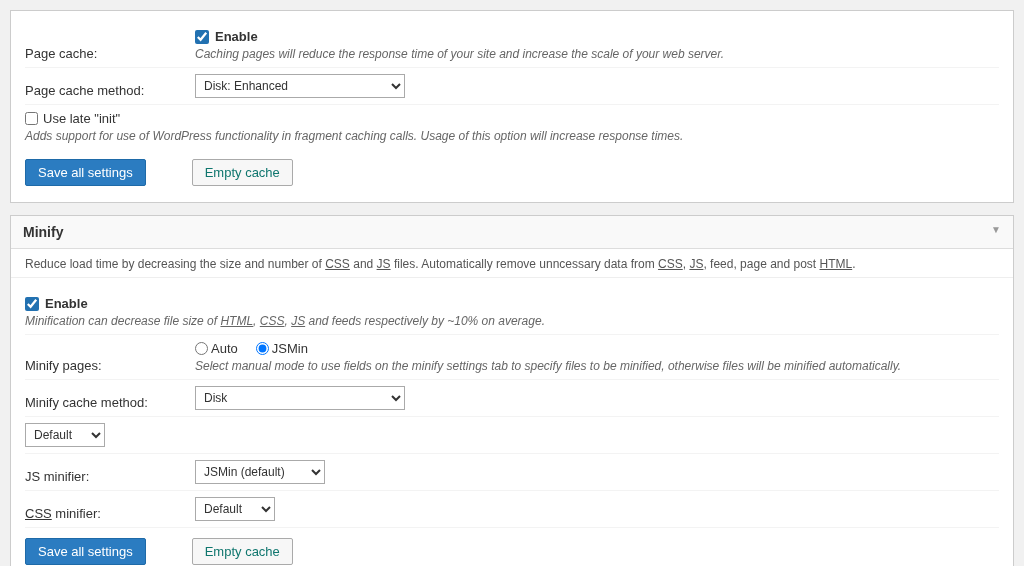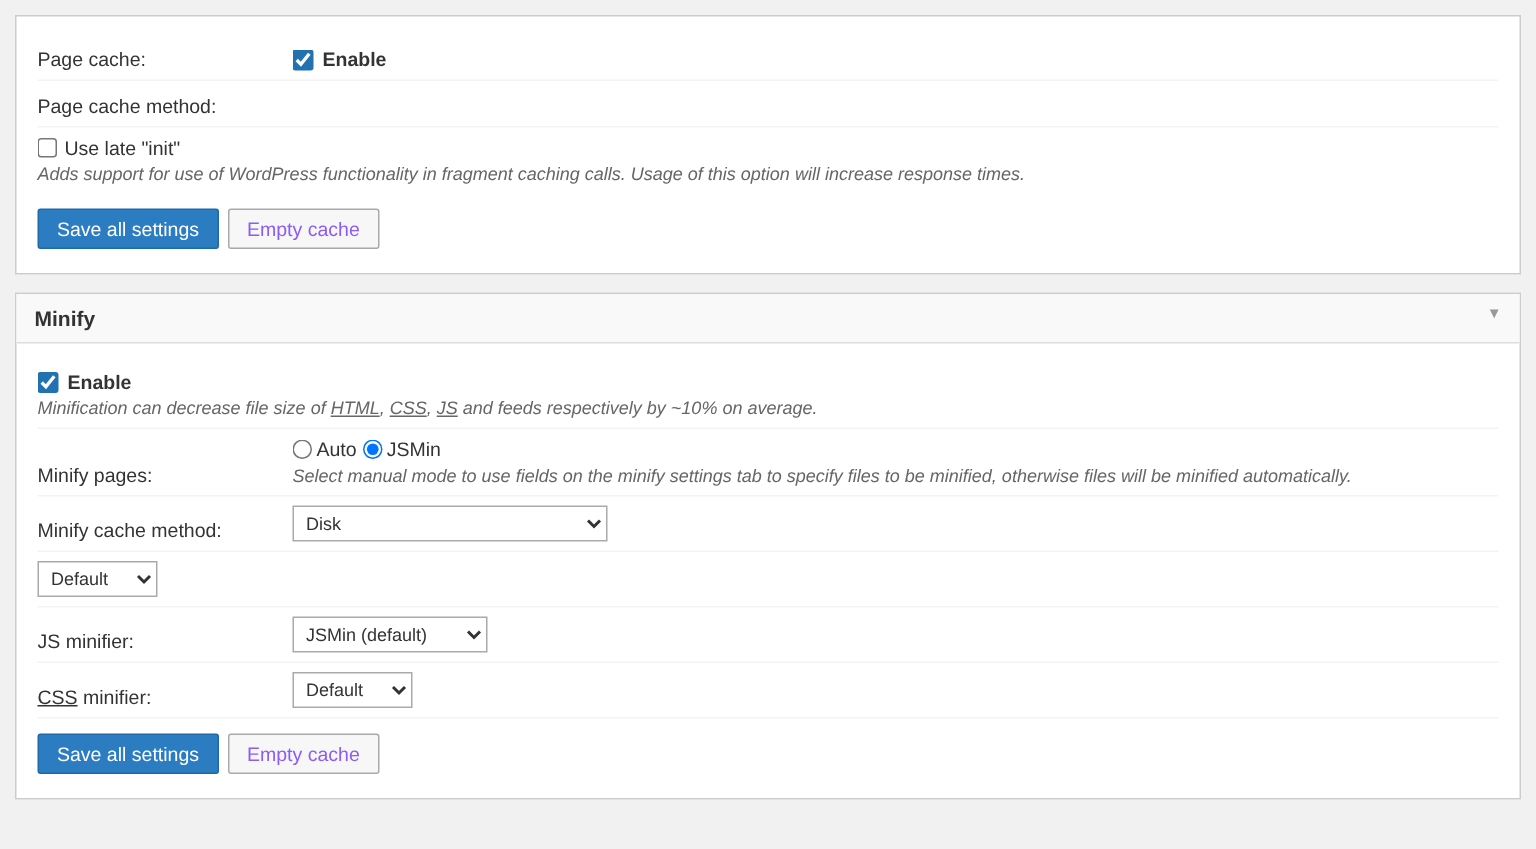--- a/index.html
+++ b/index.html
@@ -93,51 +93,52 @@
     }
     .select-medium {
       width: 130px;
     }
     .select-disk-method {
       width: 210px;
     }
     .radio-row {
       display: flex;
       align-items: center;
-      gap: 4px;
+      gap: 18px;
     }
     .radio-row label {
       display: flex;
       align-items: center;
       gap: 3px;
       cursor: pointer;
     }
     .button-primary {
       background: #2b7cc1;
       color: #fff;
       border: 1px solid #1e6aa8;
       padding: 5px 12px;
       font-size: 13px;
       cursor: pointer;
       border-radius: 2px;
     }
     .button-secondary {
       background: #f7f7f7;
-      color: #8b5cf6;
+      color: #0f766e;
       border: 1px solid #aaa;
       padding: 5px 12px;
       font-size: 13px;
       cursor: pointer;
       border-radius: 2px;
       margin-left: 6px;
     }
     .actions-row {
       padding: 10px 0 4px 0;
       display: flex;
       align-items: center;
+      gap: 40px;
     }
     .late-init-row {
       padding: 6px 0;
     }
     .late-init-label {
       display: flex;
       align-items: center;
       gap: 5px;
       font-size: 13px;
     }
@@ -164,25 +165,37 @@
   <div class="section-box">
     <div class="section-body">
 
       <div class="form-row">
         <div class="form-label">Page cache:</div>
         <div class="form-control-wrap">
           <div class="enable-row">
             <input type="checkbox" checked="" style="">
             <span>Enable</span>
           </div>
+          <div class="desc-text">Caching pages will reduce the response time of your site and increase the scale of your web server.</div>
         </div>
       </div>
 
       <div class="form-row">
         <div class="form-label">Page cache method:</div>
+        <div class="form-control-wrap">
+          <select class="select-disk">
+            <option>Disk: Enhanced</option>
+            <option>Disk</option>
+            <option>Memcached</option>
+            <option>APC</option>
+            <option>eAccelerator</option>
+            <option>XCache</option>
+            <option>WinCache</option>
+          </select>
+        </div>
       </div>
 
       <div class="late-init-row">
         <label class="late-init-label">
           <input type="checkbox" style="">
           <span>Use late "init"</span>
         </label>
         <div class="desc-text">Adds support for use of WordPress functionality in fragment caching calls. Usage of this option will increase response times.</div>
       </div>
 
@@ -193,20 +206,23 @@
 
     </div>
   </div>
 
   <div class="section-box">
     <div class="section-header">
       <span>Minify</span>
       <span class="chevron-icon">▼</span>
     </div>
 
+    <div class="intro-desc">
+      Reduce load time by decreasing the size and number of <a>CSS</a> and <a>JS</a> files. Automatically remove unncessary data from <a>CSS</a>, <a>JS</a>, feed, page and post <a>HTML</a>.
+    </div>
 
     <div class="section-body">
 
       <div class="form-row">
         <div class="form-control-wrap">
           <div class="enable-row">
             <input type="checkbox" checked="" style="">
             <span>Enable</span>
           </div>
           <div class="desc-text">

